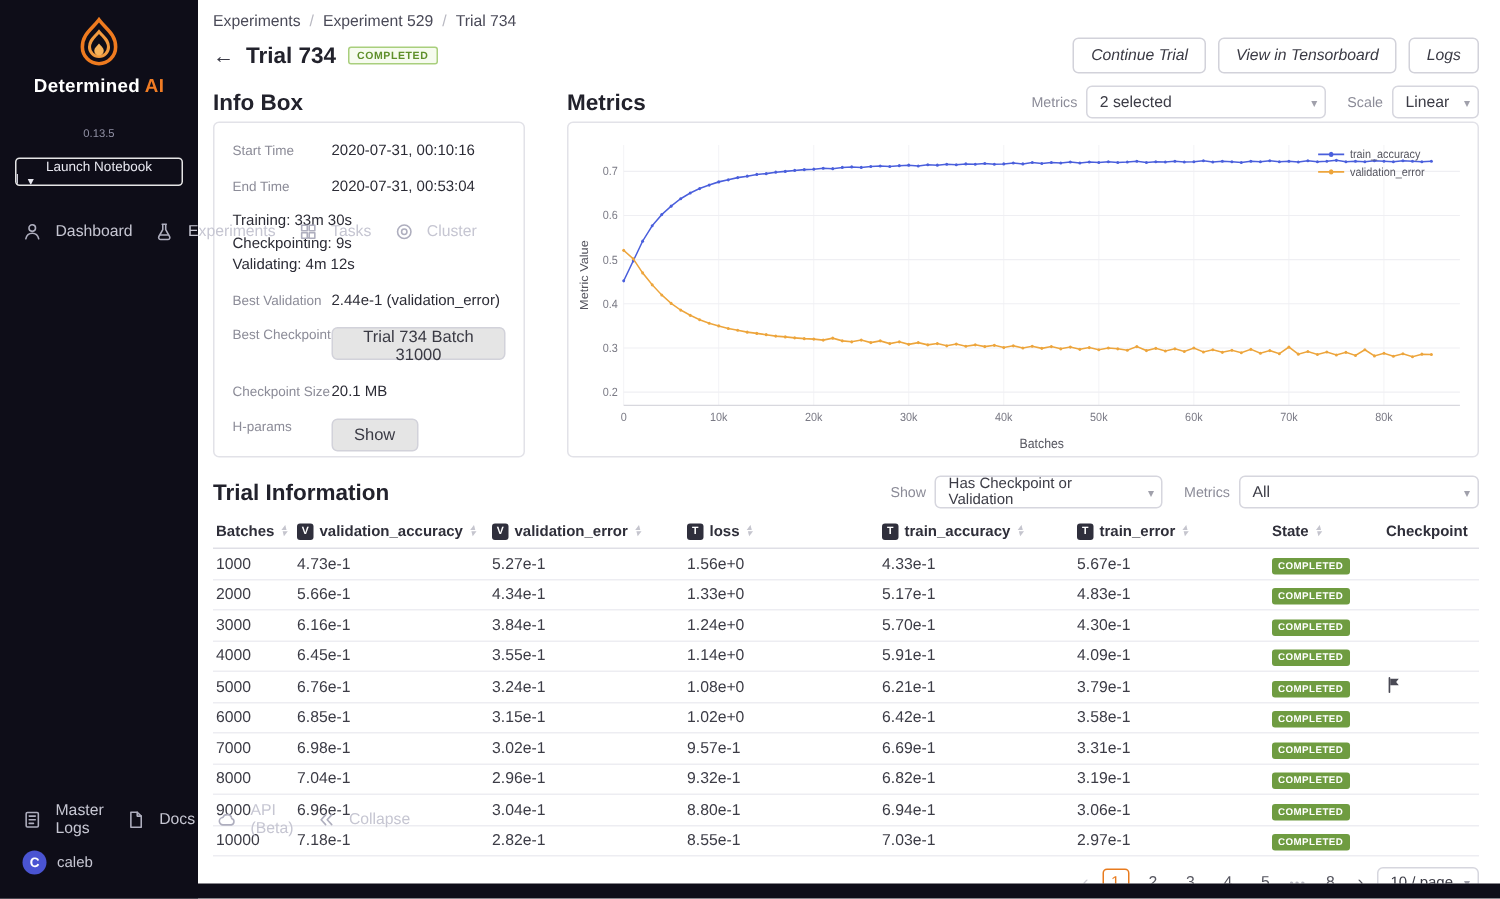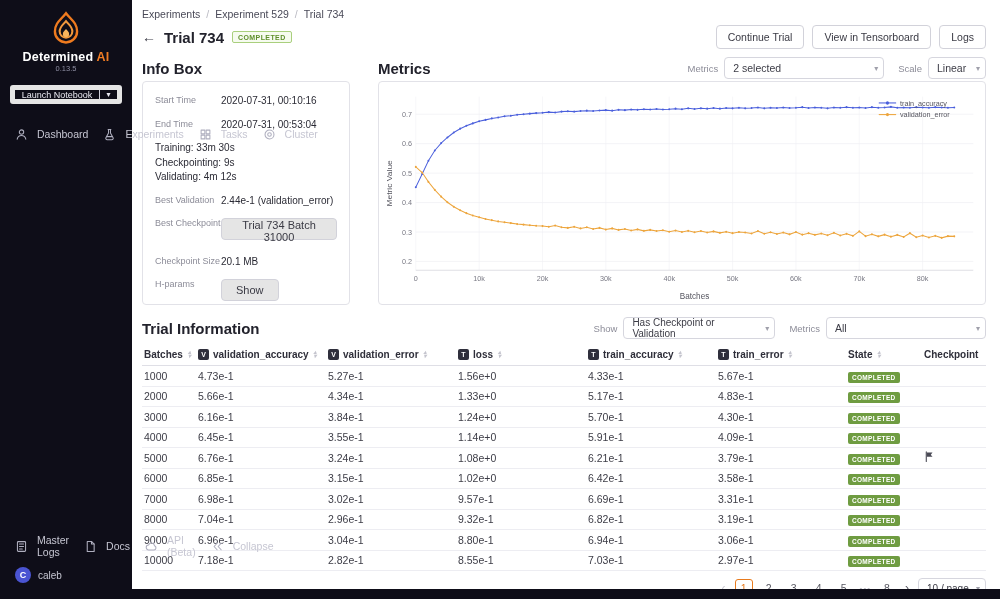--- a/index.html
+++ b/index.html
@@ -9,22 +9,22 @@
   .footer-strip { position:absolute; left:0; right:0; bottom:0; height:10px; background:#0e0d18; }
   .sidebar { position:absolute; left:0; top:0; bottom:0; width:132px; background:#0e0d18; color:#c9c9d4;
              display:flex; flex-direction:column; z-index:2; }
   main { position:absolute; left:132px; top:0; right:0; height:589px; background:#fff; padding:8px 14px 0 10px; overflow:hidden; }
 
   
   .logo { display:flex; justify-content:center; padding-top:10px; }
   .logo svg { width:40px; height:38px; }
   .brand { text-align:center; font-size:12.5px; font-weight:bold; color:#fff; margin-top:2px; letter-spacing:.2px; }
   .brand .accent { color:#f07c24; }
-  .version { text-align:center; font-size:7.5px; color:#8f8fa3; margin-top:0; }
-  .launch-wrap { display:flex; margin:12px 10px 4px; border:5px solid #e5e5e5; border-radius:3px; height:19px; overflow:hidden; }
+  .version { text-align:center; font-size:7.5px; color:#8f8fa3; margin-top:20px; }
+  .launch-wrap { display:flex; margin:12px 10px 4px; border:1px solid #e5e5e5; border-radius:3px; height:19px; overflow:hidden;flex-direction:column; }
   .launch-btn { flex:1; background:transparent; border:none; color:#e8e8f0; font-size:9px; font-family:inherit; cursor:pointer; }
   .launch-caret { width:18px; background:transparent; border:none; border-left:1px solid #cfcfda; color:#e8e8f0; font-size:8px; cursor:pointer; }
   nav { display:flex; flex-direction:row; }
   .nav-top { margin-top:14px; }
   .nav-spacer { flex:1; }
   .nav-item { display:flex; align-items:center; gap:9px; height:24px; padding-left:15px; font-size:10.5px; color:#c6c6d2; cursor:pointer; }
   .nav-icon { display:inline-flex; width:13px; height:13px; }
   .nav-icon svg { width:13px; height:13px; fill:none; stroke:#aeaebe; stroke-width:1.3; stroke-linecap:round; stroke-linejoin:round; }
   .user { display:flex; align-items:center; gap:7px; padding:9px 15px 16px; cursor:pointer; }
   .avatar { width:16px; height:16px; border-radius:50%; background:#4a54d2; color:#fff; font-size:9px; font-weight:bold;
@@ -36,21 +36,21 @@
   .bc-item { cursor:pointer; color:#4a4a58; }
   .bc-sep { color:#b9b9c2; }
   .title-row { display:flex; justify-content:space-between; align-items:center; margin-top:3px; height:28px; }
   .title-left { display:flex; align-items:center; gap:8px; }
   .back { font-size:14px; color:#3a3a46; cursor:pointer; line-height:1; }
   h1 { font-size:15px; font-weight:bold; color:#22222c; }
   .status-badge { font-size:7px; font-weight:bold; letter-spacing:.4px; color:#5f8f2b; background:#f6fbef;
                   border:1px solid #a9cf7d; border-radius:2px; padding:1.5px 5px; }
   .actions { display:flex; gap:8px; }
   .btn { height:24px; padding:0 11px; font-size:10.5px; font-family:inherit; color:#3a3a44; background:#fff;
-         border:1px solid #d2d2da; border-radius:4px; cursor:pointer; }
+         border:1px solid #d2d2da; border-radius:4px; cursor:pointer;font-style:italic; }
 
   
   .row1 { display:flex; gap:28px; margin-top:4px; }
   .info-col { width:208px; flex-shrink:0; }
   .metrics-col { flex:1; min-width:0; }
   .col-head { display:flex; justify-content:space-between; align-items:center; height:26px; }
   h2 { font-size:15px; font-weight:bold; color:#22222c; }
   .panel { border:1px solid #e2e2e8; border-radius:4px; background:#fff; height:224px; }
   .info-panel { padding:12px 12px 8px; overflow:hidden; }
   .chart-panel { padding:4px 4px 2px; }

